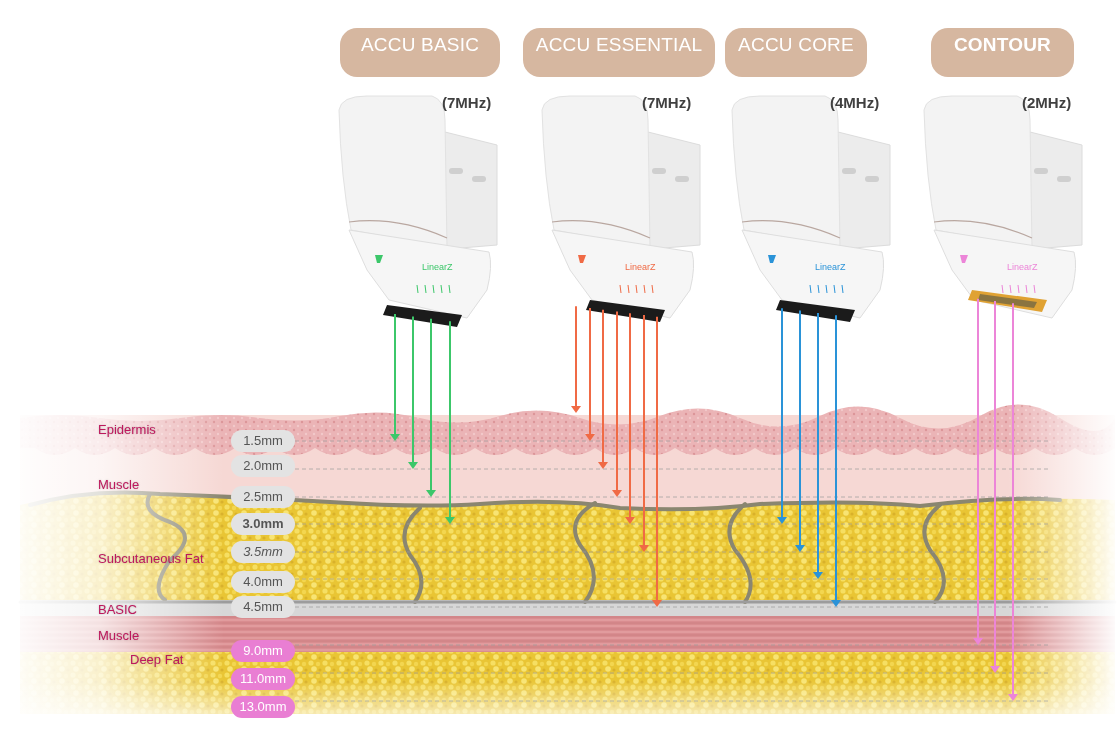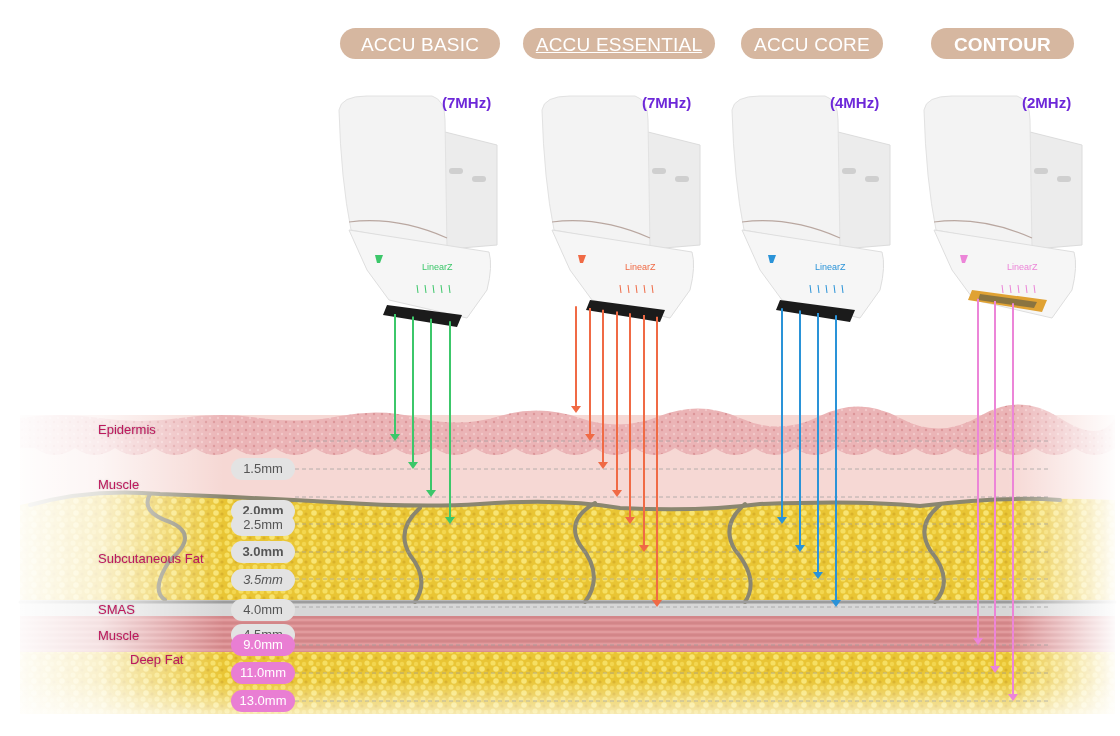--- a/index.html
+++ b/index.html
@@ -1,27 +1,27 @@
 <!DOCTYPE html>
 <html><head>
 <meta charset="utf-8">
 <style>
   html, body { margin:0; padding:0; background:#ffffff; }
   body { width:1120px; height:736px; position:relative; overflow:hidden;
          font-family:"Liberation Sans", "DejaVu Sans", sans-serif; }
-  .pill { position:absolute; top:28px; height:31px; border-radius:17px; background:#d6b7a0;
+  .pill { position:absolute; top:28px; height:49px; border-radius:17px; background:#d6b7a0;
           color:#ffffff; font-size:19px; line-height:33px; text-align:center; letter-spacing:0.2px; }
-  .freq { position:absolute; top:94px; font-size:15px; font-weight:bold; color:#6d28d9; }
+  .freq { position:absolute; top:94px; font-size:15px; font-weight:bold; color:#404040; }
   #diagram { position:absolute; left:0; top:0; }
   .layer-label { position:absolute; left:98px; color:#be185d; font-size:13px; font-weight:normal;
                  text-shadow:0 0 2px rgba(0,0,0,0.25); }
   .depth-tag { position:absolute; left:231px; width:64px; height:22px; border-radius:11px;
                font-size:13px; line-height:22px; text-align:center; }
-  .depth-tag.gray { background:#e3e3e3; color:#555555;margin-top:28px; }
-  .depth-tag.pink { background:#e97ed3; color:#ffffff; }
+  .depth-tag.gray { background:#e3e3e3; color:#555555; }
+  .depth-tag.pink { background:#e97ed3; color:#ffffff;margin-top:6px; }
 </style>
 </head>
 <body>
 
 <svg id="diagram" width="1120" height="736" viewBox="0 0 1120 736" xmlns="http://www.w3.org/2000/svg">
   <defs>
     <linearGradient id="fadeL" x1="0" x2="1" y1="0" y2="0">
       <stop offset="0" stop-color="#fff" stop-opacity="1"></stop>
       <stop offset="0.09" stop-color="#fff" stop-opacity="0.75"></stop>
       <stop offset="0.2" stop-color="#fff" stop-opacity="0"></stop>
@@ -223,38 +223,38 @@
         <path d="M990 666 L1000 666 L995 673 Z" fill="#ec85d8"></path>
       </g>
       <g>
         <line x1="1013" y1="303.33" x2="1013" y2="696" stroke="#ec85d8" stroke-width="2"></line>
         <path d="M1008 694 L1018 694 L1013 701 Z" fill="#ec85d8"></path>
       </g>
     </g>
 </svg>
 
 <div class="pill" style="left:340px;width:160px;">ACCU BASIC</div>
-<div class="pill" style="left:523px;width:192px;text-decoration:underline;">ACCU ESSENTIAL</div>
-<div class="pill" style="left:741px;width:142px;text-align:center;">ACCU CORE</div>
+<div class="pill" style="left:523px;width:192px;">ACCU ESSENTIAL</div>
+<div class="pill" style="left:725px;width:142px;text-align:center;">ACCU CORE</div>
 <div class="pill" style="left:931px;width:143px;font-weight:bold;">CONTOUR</div>
 
 <div class="freq" style="left:442px;">(7MHz)</div>
 <div class="freq" style="left:642px;">(7MHz)</div>
 <div class="freq" style="left:830px;text-align:center;">(4MHz)</div>
 <div class="freq" style="left:1022px;">(2MHz)</div>
 
 <div class="layer-label" style="top:422px;">Epidermis</div>
 <div class="layer-label" style="top:477px;">Muscle</div>
 <div class="layer-label" style="top:551px;">Subcutaneous Fat</div>
-<div class="layer-label" style="top:602px;">SMAS</div>
+<div class="layer-label" style="top:602px;">BASIC</div>
 <div class="layer-label" style="top:628px;">Muscle</div>
 <div class="layer-label" style="top:652px;margin-left:32px;">Deep Fat</div>
 
 <div class="depth-tag gray" style="top:430px;">1.5mm</div>
-<div class="depth-tag gray" style="top:472px;font-weight:bold;">2.0mm</div>
+<div class="depth-tag gray" style="top:455px;">2.0mm</div>
 <div class="depth-tag gray" style="top:486px;">2.5mm</div>
 <div class="depth-tag gray" style="top:513px;font-weight:bold;">3.0mm</div>
 <div class="depth-tag gray" style="top:541px;font-style:italic;">3.5mm</div>
 <div class="depth-tag gray" style="top:571px;">4.0mm</div>
 <div class="depth-tag gray" style="top:596px;">4.5mm</div>
 <div class="depth-tag pink" style="top:634px;">9.0mm</div>
 <div class="depth-tag pink" style="top:662px;">11.0mm</div>
 <div class="depth-tag pink" style="top:690px;">13.0mm</div>
 
 </body></html>

